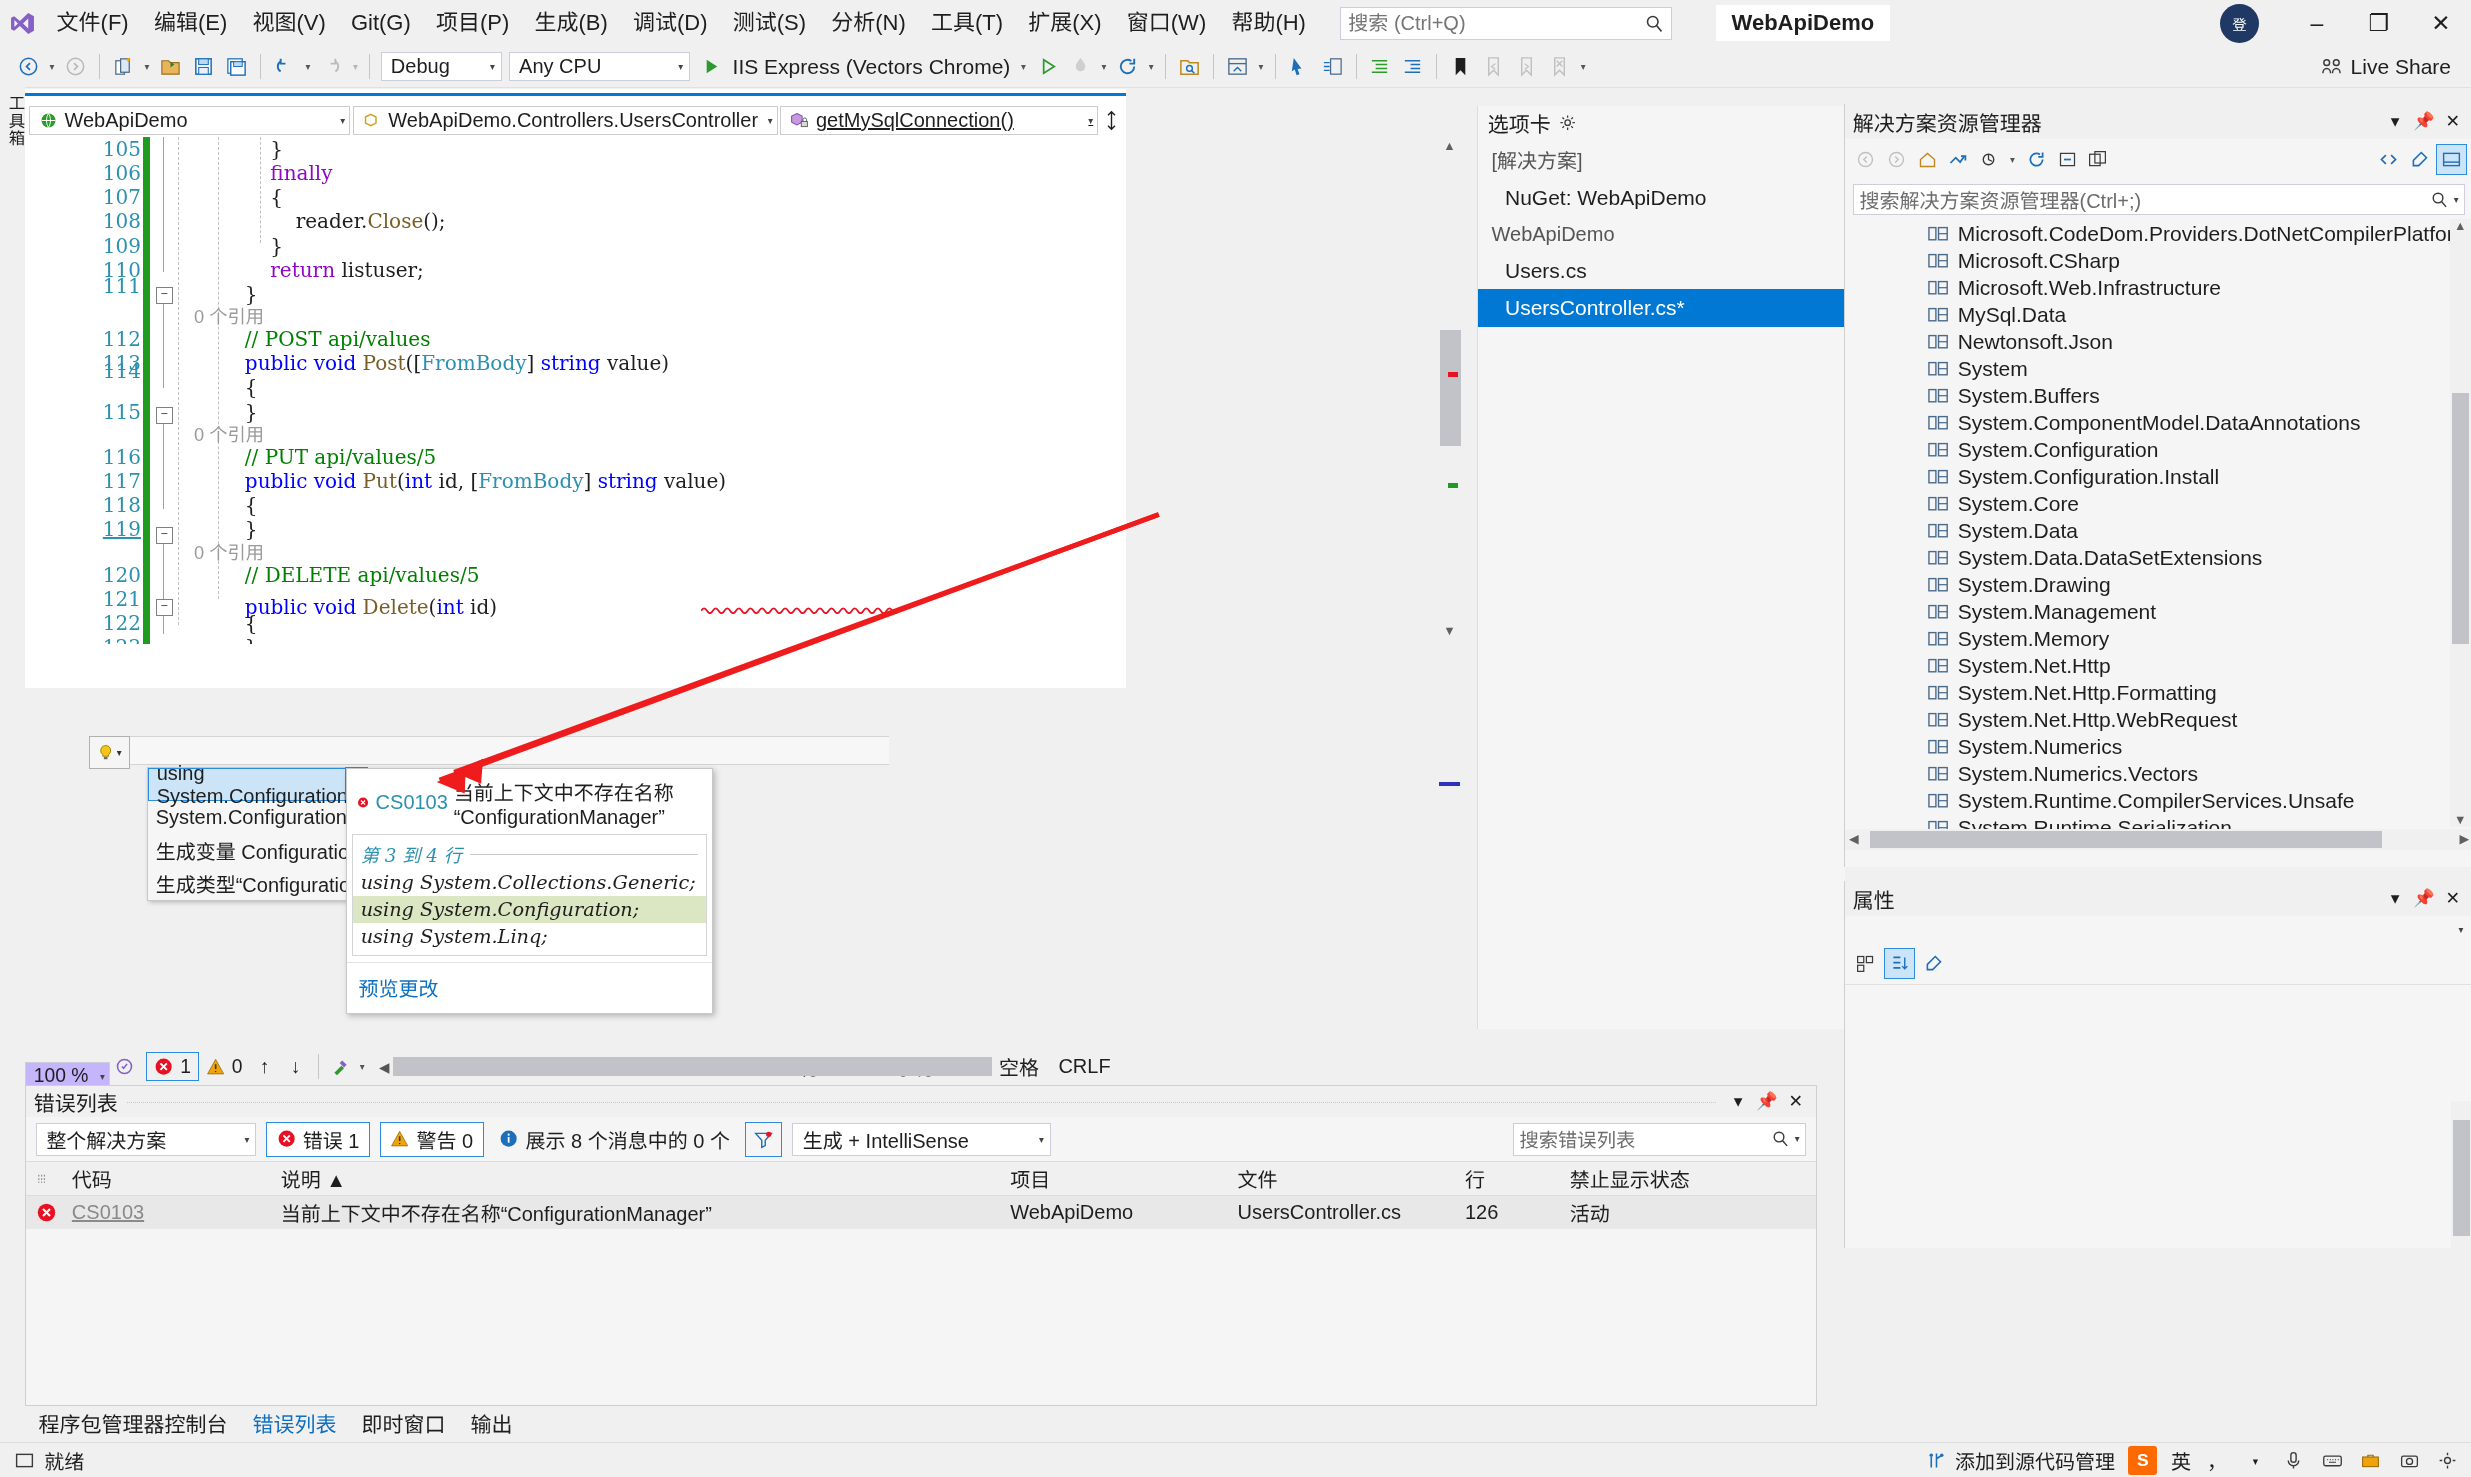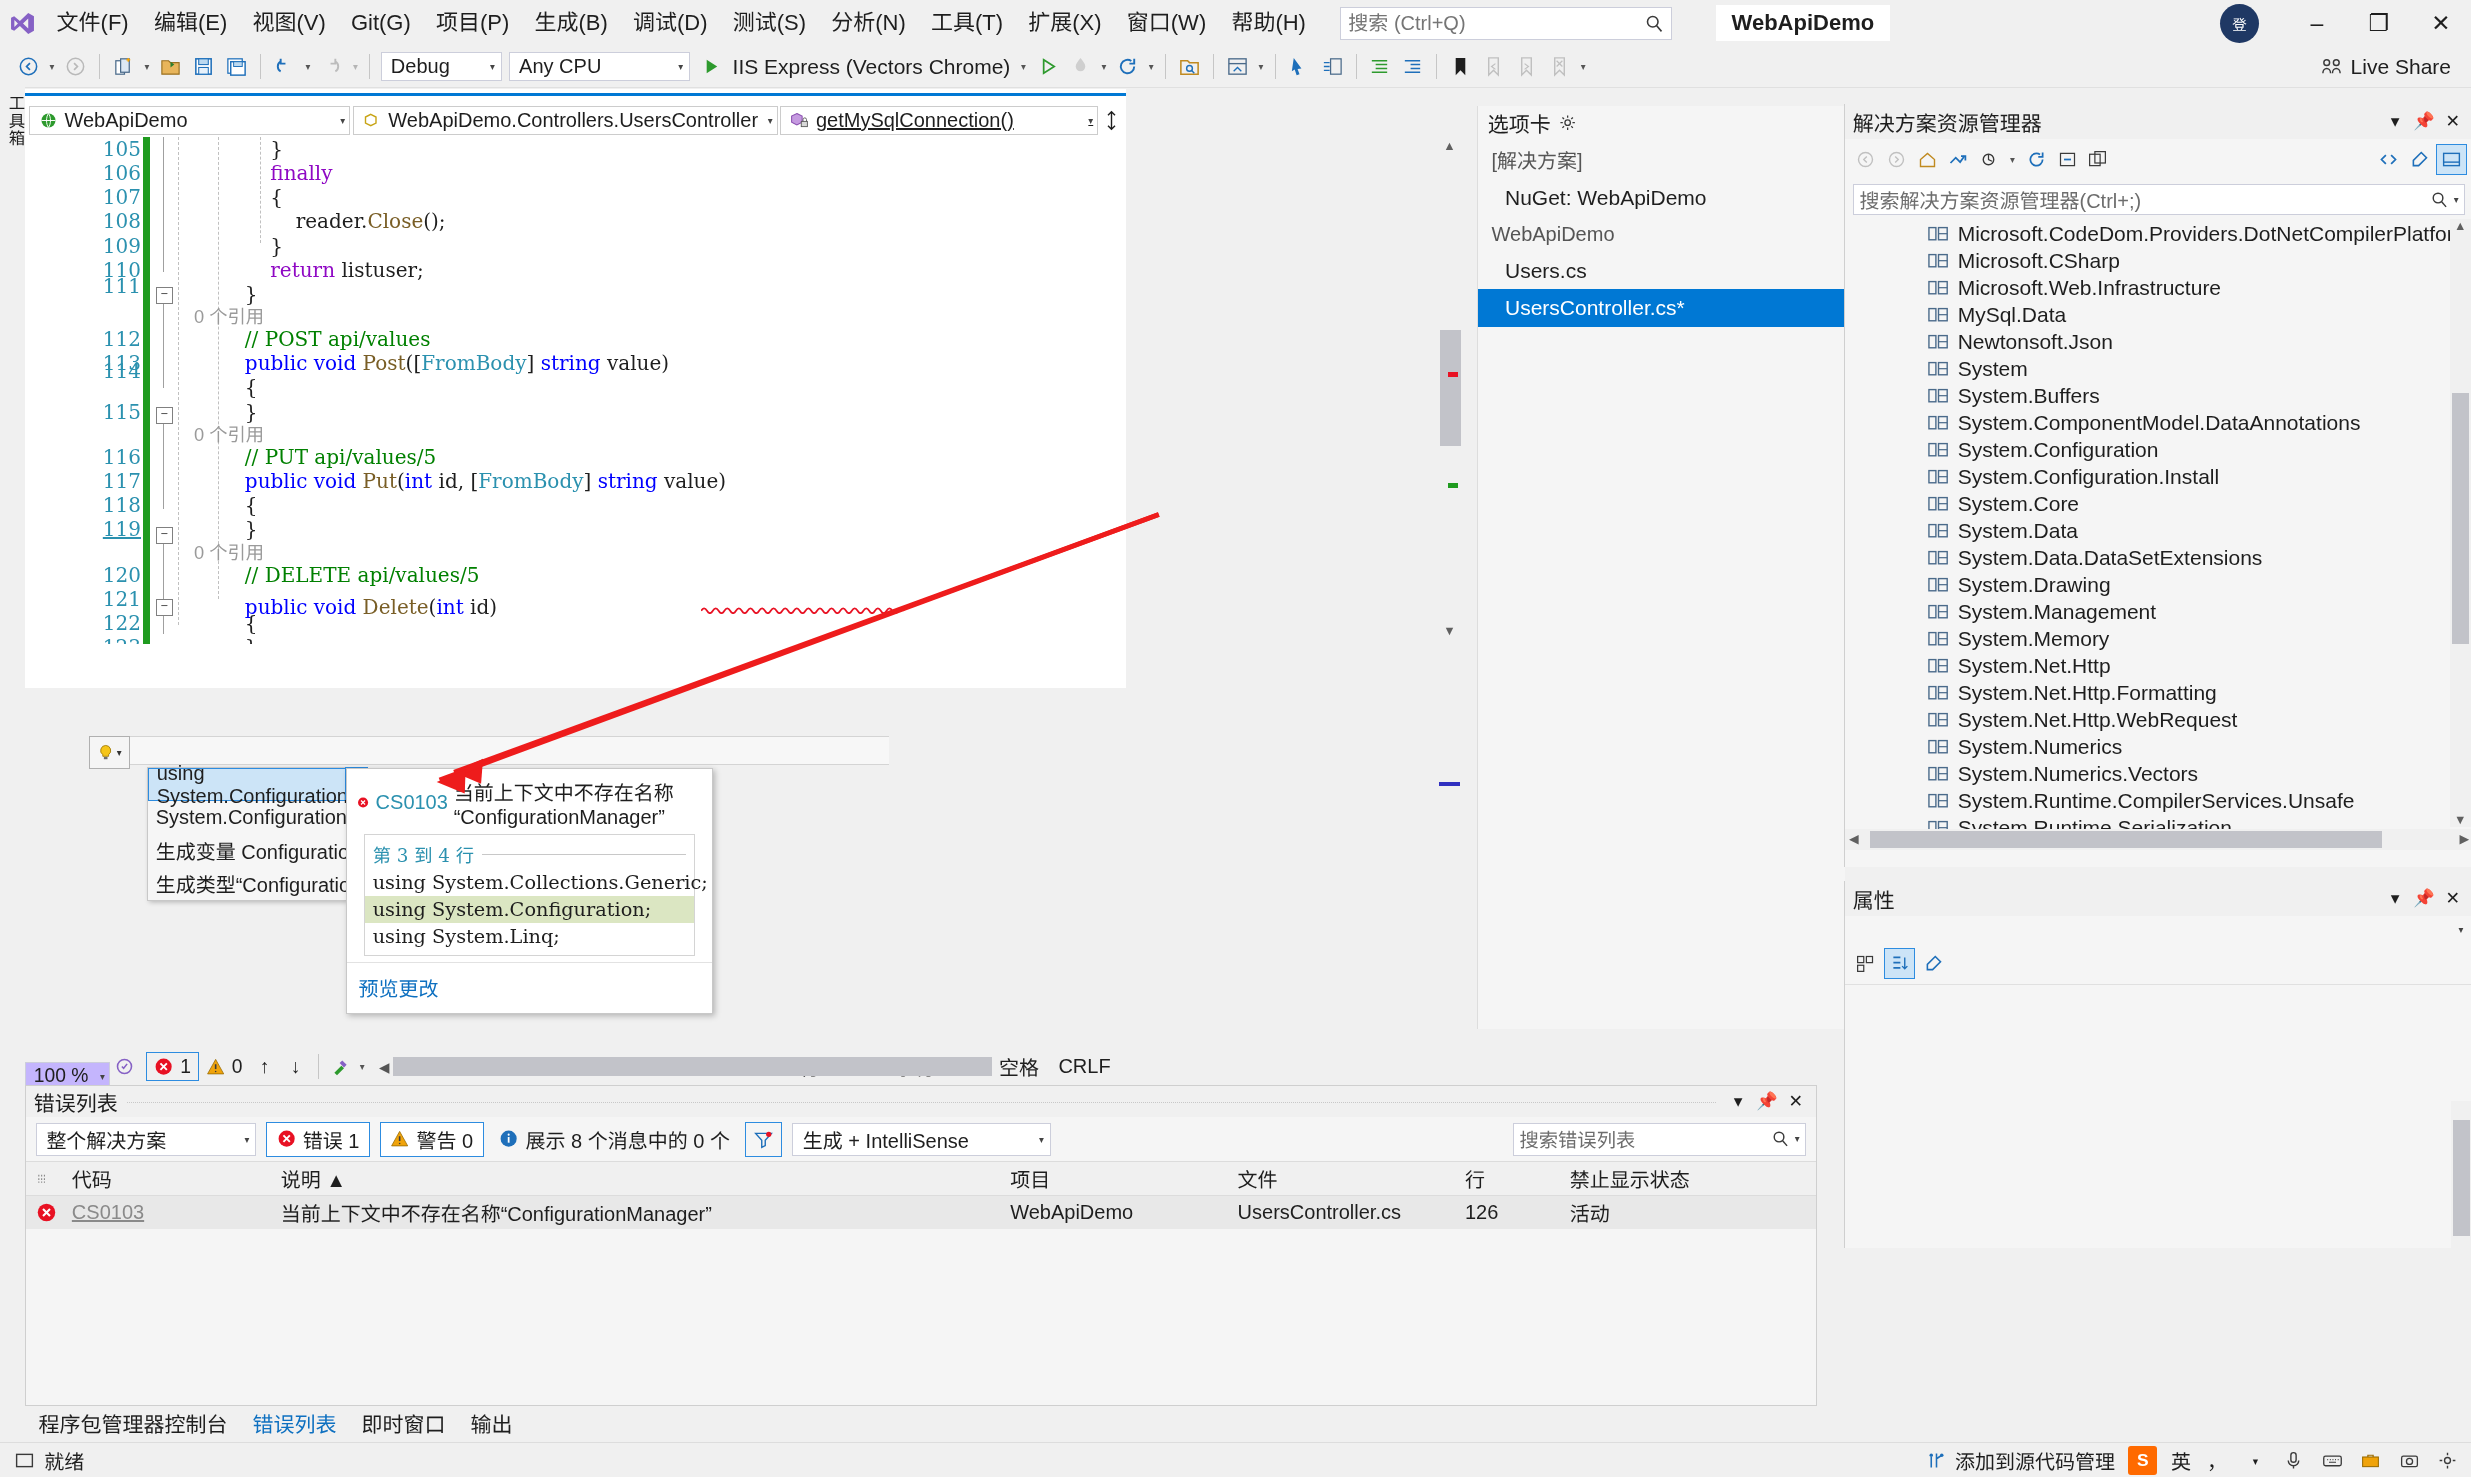--- a/index.html
+++ b/index.html
@@ -73,21 +73,21 @@
   #qamenu{left:147px;top:767px;width:198px;background:#f6f6f6;border:1px solid #c8c8c8;box-shadow:1.9px 1.9px 4.8px rgba(0,0,0,.25);}
   #qamenu .qa-first{background:#cce4f7;border:1px solid #2d8ce0;display:flex;align-items:center;height:31px;padding:0 7.7px;font-size:20px;}
   #qamenu .qa-row{display:flex;align-items:center;height:33px;padding:0 7.7px;font-size:20px;white-space:nowrap;}
   .qa-arrow{margin-left:auto;font-size:10.6px;color:#333;padding-left:9.7px;}
   #qa-first-arrow{position:absolute;left:345px;top:767px;width:21px;height:31px;background:#cce4f7;border:1px solid #2d8ce0;display:flex;align-items:center;justify-content:center;font-size:10.6px;}
   
   #preview{left:346px;top:768px;width:365px;background:#fff;border:1px solid #c8c8c8;box-shadow:1.9px 1.9px 5.8px rgba(0,0,0,.25);}
   #pv-head{display:flex;align-items:center;padding:7.7px 9.7px 5.8px 9.7px;font-size:20px;}
   #pv-head .errx{width:21px;height:21px;margin-right:6.8px;}
   #pv-head .ecode{color:#2b91af;margin-right:5.8px;}
-  #pv-box{margin:0 17px;border:1px solid #d4d4d4;background:#fff;padding:3.9px 0 5.8px 0;}
+  #pv-box{margin:0 5px;border:1px solid #d4d4d4;background:#fff;padding:3.9px 0 5.8px 0;font-style:italic;}
   .pv-range{font-family:"DejaVu Serif",serif;font-size:18.3px;color:#2b91af;padding:1.9px 7.7px;display:flex;align-items:center;}
   .pv-range .rl{flex:1;height:1px;background:#c8c8c8;margin-left:7.7px;}
   .pv-code{font-family:"DejaVu Serif","Liberation Serif",serif;font-size:19.3px;padding:1.9px 7.7px;white-space:pre;line-height:23px;}
   .pv-code.added{background:#dbe6c2;}
   #pv-foot{padding:9.7px 11.6px 11.6px 11.6px;font-size:20px;color:#0e70c0;border-top:1px solid #e2e2e2;margin-top:5.8px;}
   
   #arrows{left:0;top:0;width:2472px;height:1477px;pointer-events:none;}
   
   #ed-scroll{left:1437px;top:137px;width:27px;height:507px;background:#f0f0f0;}
   #ed-scroll-thumb{position:absolute;left:2.9px;top:193px;width:21px;height:116px;background:#c2c3c9;}

